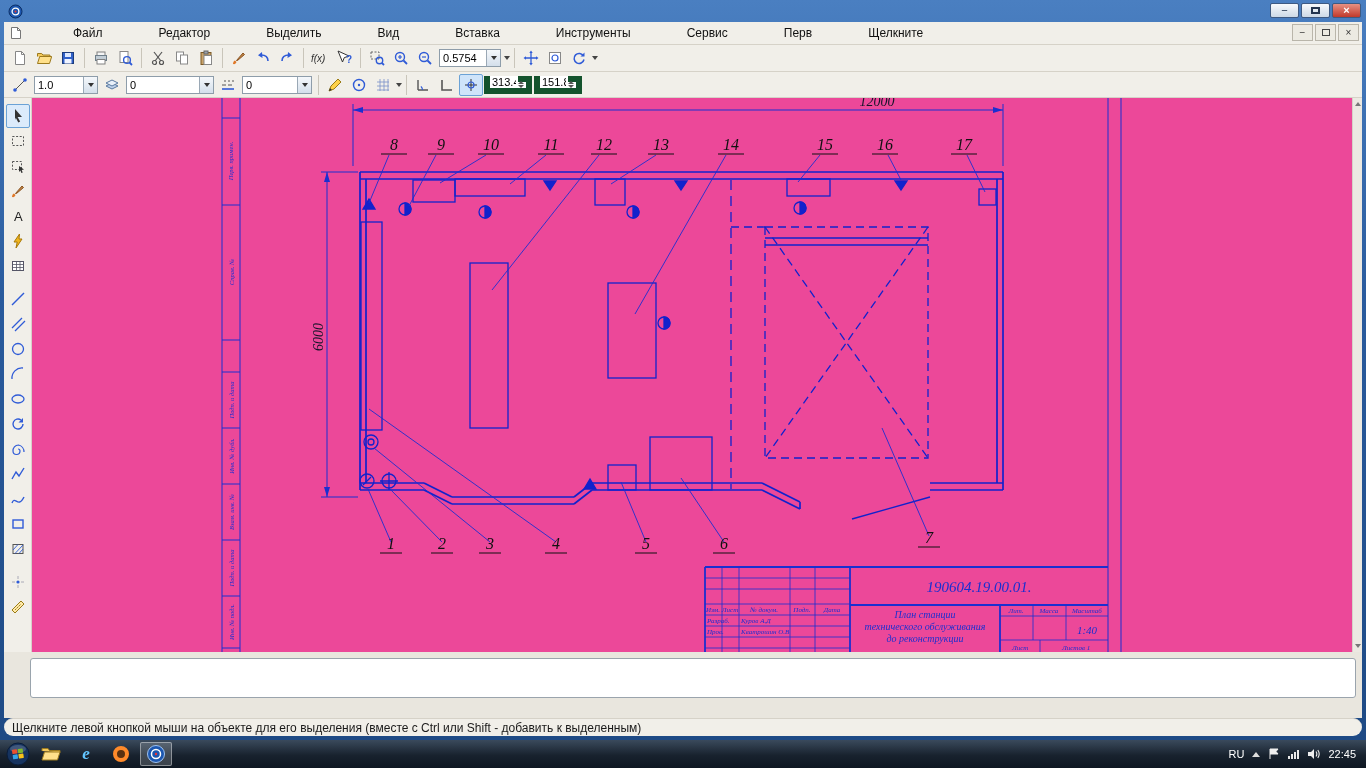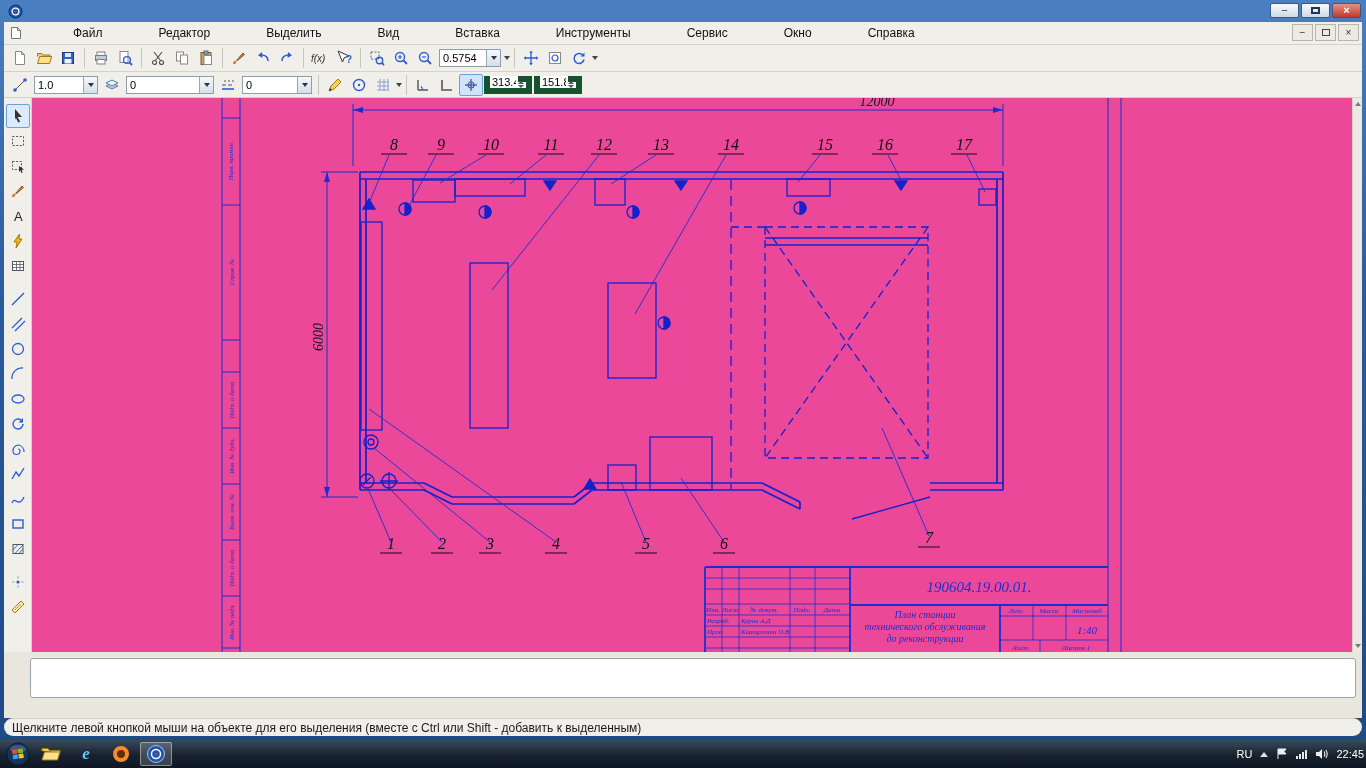--- a/index.html
+++ b/index.html
@@ -91,21 +91,21 @@
              background:linear-gradient(#3a4a5c,#18222e 55%,#0e1722); display:flex; align-items:center; }
   .start-orb { width:28px; height:26px; margin-left:4px; display:flex; align-items:center;
                justify-content:center; flex:none; }
   .task-item { width:32px; height:24px; margin-left:3px; display:flex; align-items:center;
                justify-content:center; border:1px solid transparent; border-radius:2px; flex:none; }
   .task-item.active { background:rgba(255,255,255,.18); border-color:rgba(255,255,255,.4); }
   .ie-e { color:#63c6ff; font-size:17px; font-style:italic; font-weight:bold;
           font-family:"Liberation Serif",serif; }
   .ff-ring { width:16px; height:16px; border-radius:50%; border:4px solid #ff8a2a; background:#5a3110; }
   .tray { margin-left:auto; display:flex; align-items:center; gap:8px; color:#fff; font-size:11px;
-          padding-right:2px; }
+          padding-right:10px; }
   .tray-up { width:0; height:0; border-left:4px solid transparent; border-right:4px solid transparent;
              border-bottom:5px solid #ddd; }
   .netbars { display:flex; align-items:flex-end; gap:1px; height:10px; }
   .netbars span { width:2px; background:#e8e8e8; display:block; }
   .clock { font-size:11px; color:#fff; }
 </style>
 </head>
 <body>
 
 <div id="screen">
@@ -135,22 +135,22 @@
             <path d="M8.5 1.5v3h3" fill="none" stroke="#777"></path>
           </svg>
       </span>
       <span class="mi">Файл</span>
       <span class="mi">Редактор</span>
       <span class="mi">Выделить</span>
       <span class="mi">Вид</span>
       <span class="mi">Вставка</span>
       <span class="mi">Инструменты</span>
       <span class="mi">Сервис</span>
-      <span class="mi">Окно</span>
-      <span class="mi">Справка</span>
+      <span class="mi">Перв</span>
+      <span class="mi">Щелкните</span>
       <div class="mdi">
         <div class="mbtn">−</div>
         <div class="mbtn">
             <span class="maxbox"></span>
           </div>
         <div class="mbtn">×</div>
       </div>
     </div>
 
     <div class="toolbar tb1">

